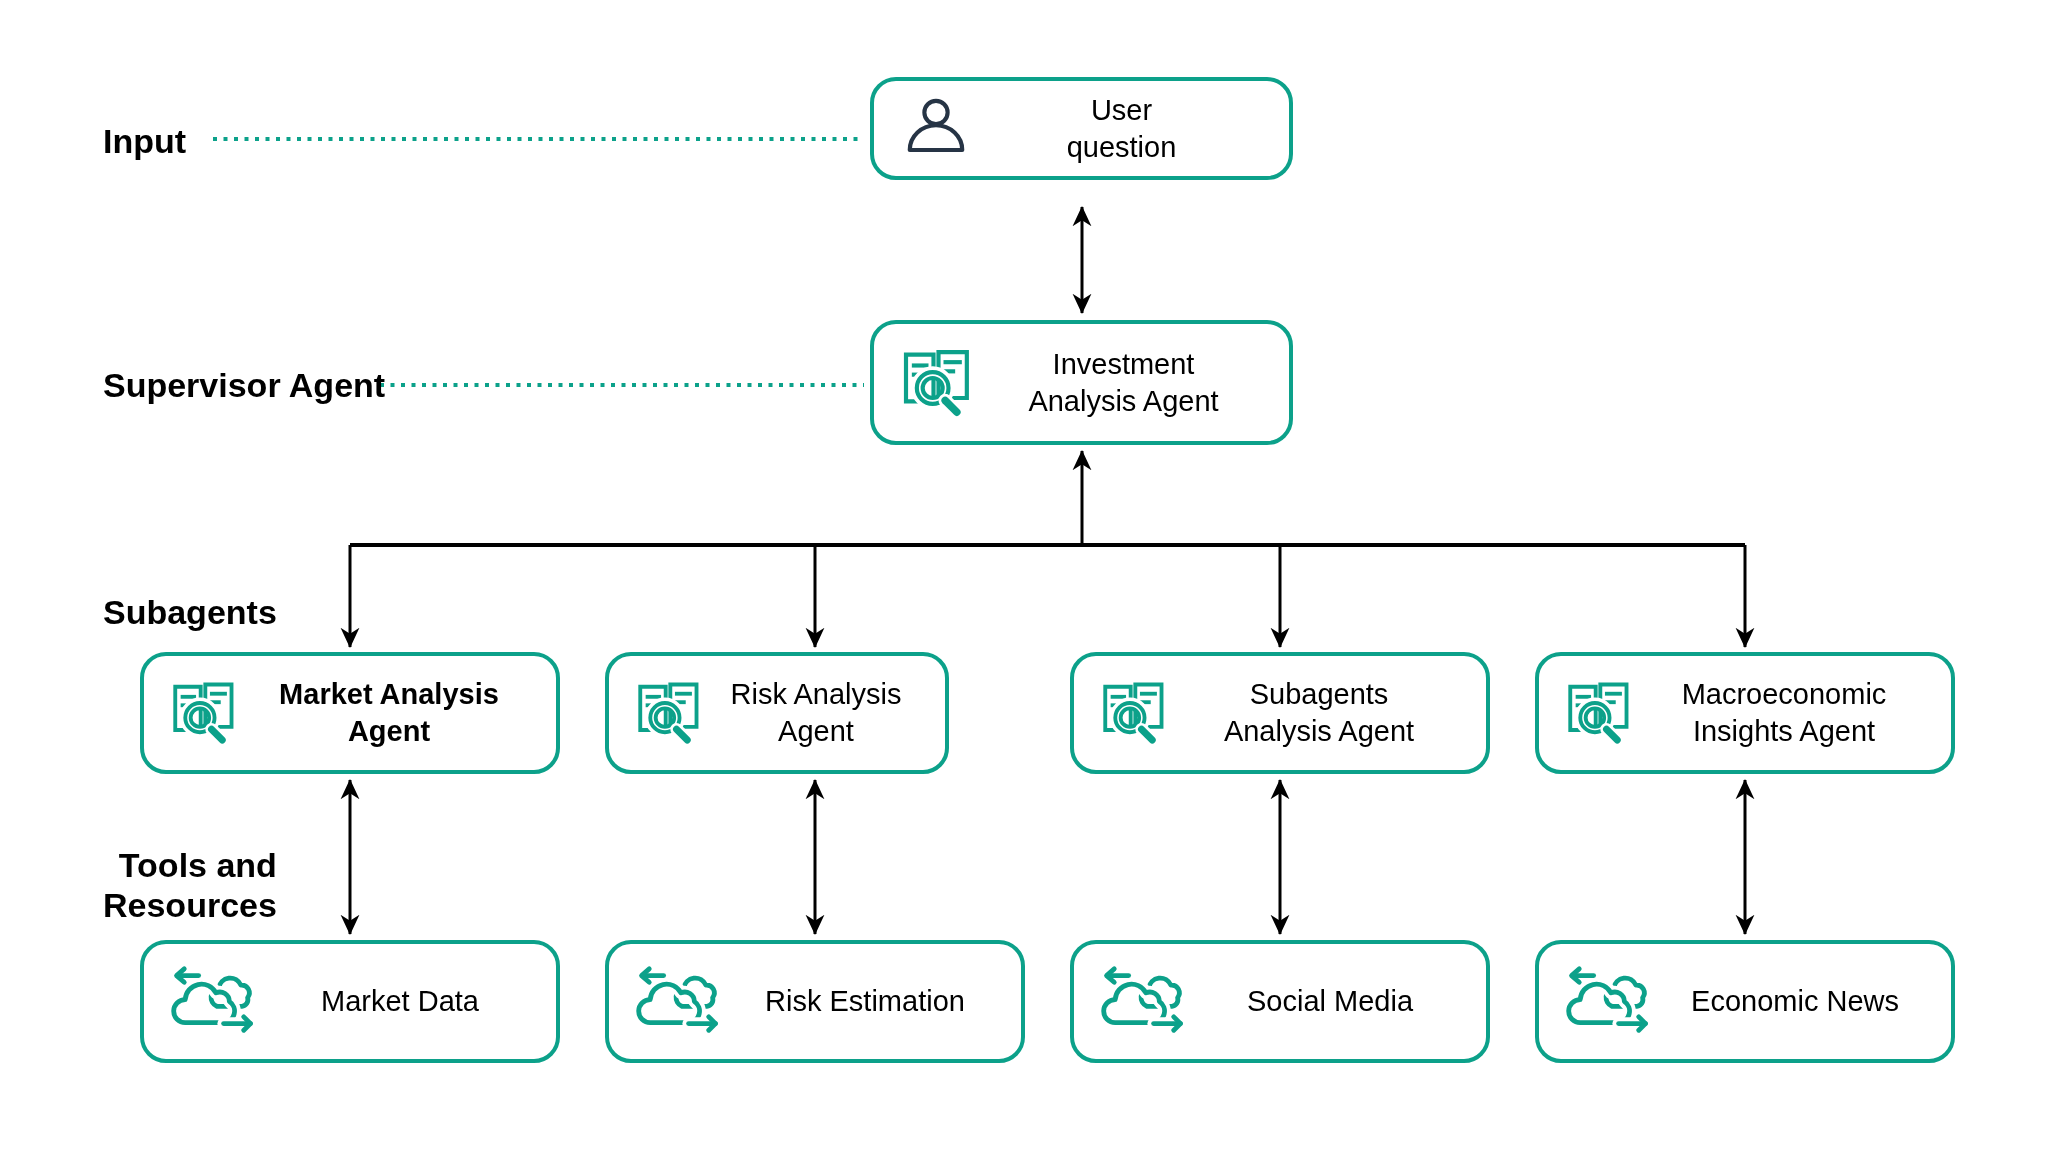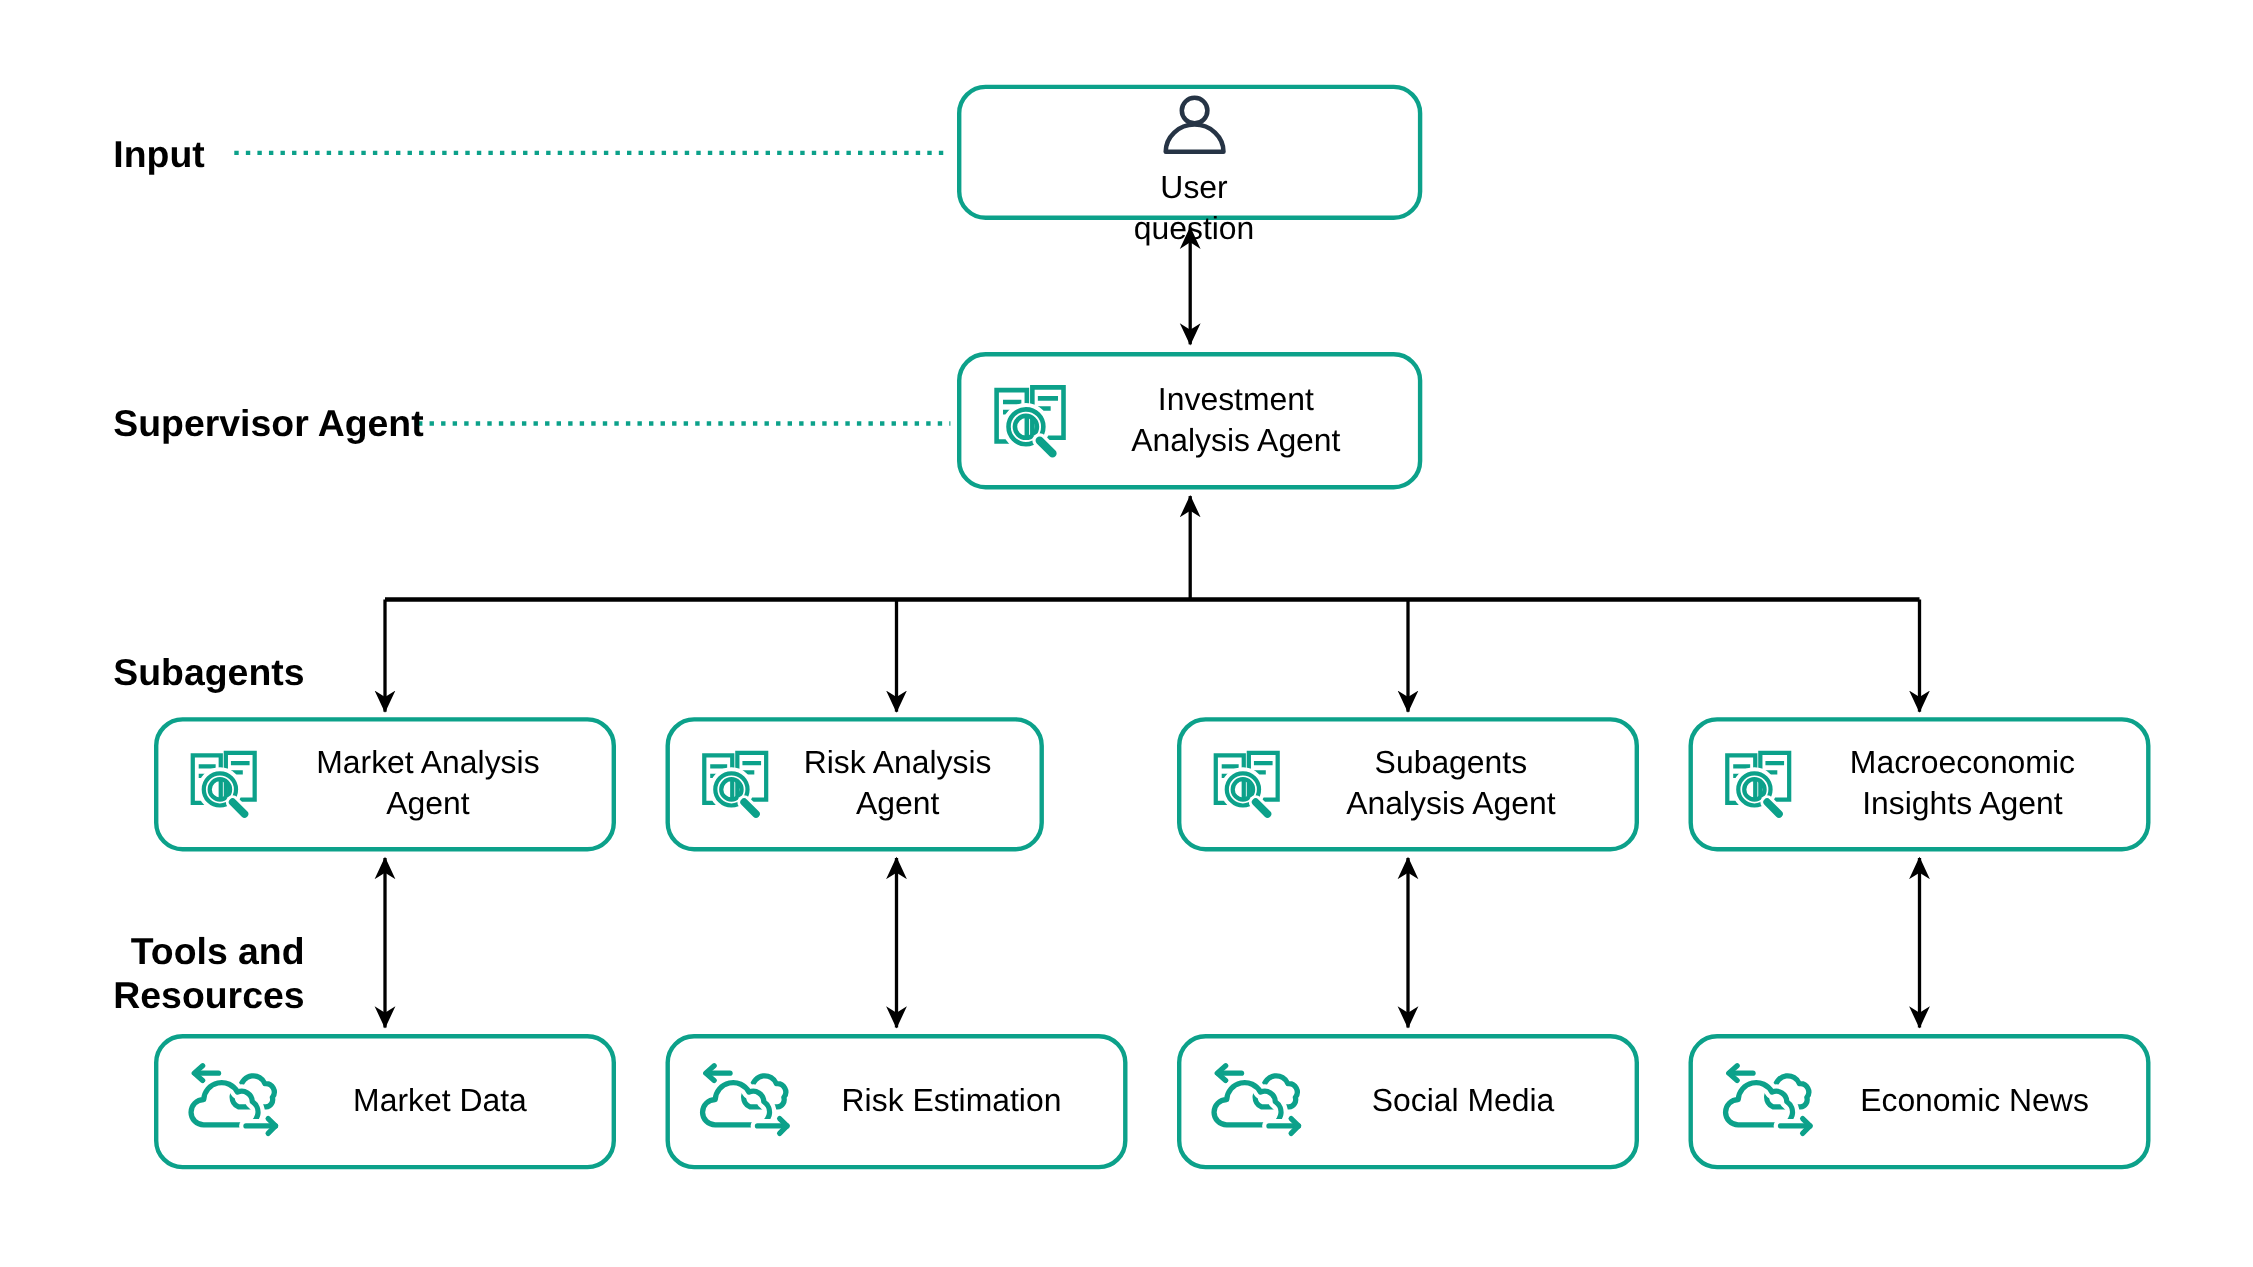--- a/index.html
+++ b/index.html
@@ -56,21 +56,21 @@
   </svg>
 
   <div class="section-label" style="top:121px;">Input</div>
   <div class="section-label" style="top:365px;">Supervisor Agent</div>
   <div class="section-label" style="top:592px;">Subagents</div>
   <div class="section-label" style="top:845px;">
     <span style="display:block;text-align:right;">Tools and</span>
     <span style="display:block;">Resources</span>
   </div>
 
-  <div class="node" style="left:870px;top:77px;width:423px;height:123px;padding-left:26px;flex-direction:column;">
+  <div class="node" style="left:870px;top:77px;width:423px;height:103px;padding-left:26px;">
     <span class="icon">
       <svg width="72" height="72" viewBox="0 0 96 96" fill="none" stroke="#263445" stroke-width="5.5">
         <circle cx="48" cy="26" r="15.5"></circle>
         <path d="M13,76 A35,33 0 0 1 83,76 Z" stroke-linejoin="round"></path>
       </svg>
     </span>
     <span class="text">
       <span>User</span>
       <span>question</span>
     </span>
@@ -91,21 +91,21 @@
         <path d="M59,69 L73,83" stroke="#fff" stroke-width="16" stroke-linecap="round"></path>
         <path d="M59,69 L73,83" stroke-width="9" stroke-linecap="round"></path>
       </svg>
     </span>
     <span class="text">
       <span>Investment</span>
       <span>Analysis Agent</span>
     </span>
   </div>
 
-  <div class="node" style="left:140px;top:652px;width:420px;height:122px;">
+  <div class="node" style="left:140px;top:652px;width:420px;height:122px;font-weight:bold;">
     <span class="icon">
       <svg width="74" height="74" viewBox="0 0 96 96" fill="none" stroke="#0CA18A" stroke-width="5">
         <path d="M12,14 H45 V70 H12 Z"></path>
           <path d="M19,27 H39"></path>
           <path d="M19,38 H32"></path>
         <path d="M51,11 H85 V66 H51 Z"></path>
           <path d="M57,23 H79"></path>
           <path d="M57,34 H71"></path>
         <circle cx="44" cy="54" r="19" stroke="#fff" stroke-width="14"></circle>
         <circle cx="44" cy="54" r="19"></circle>

